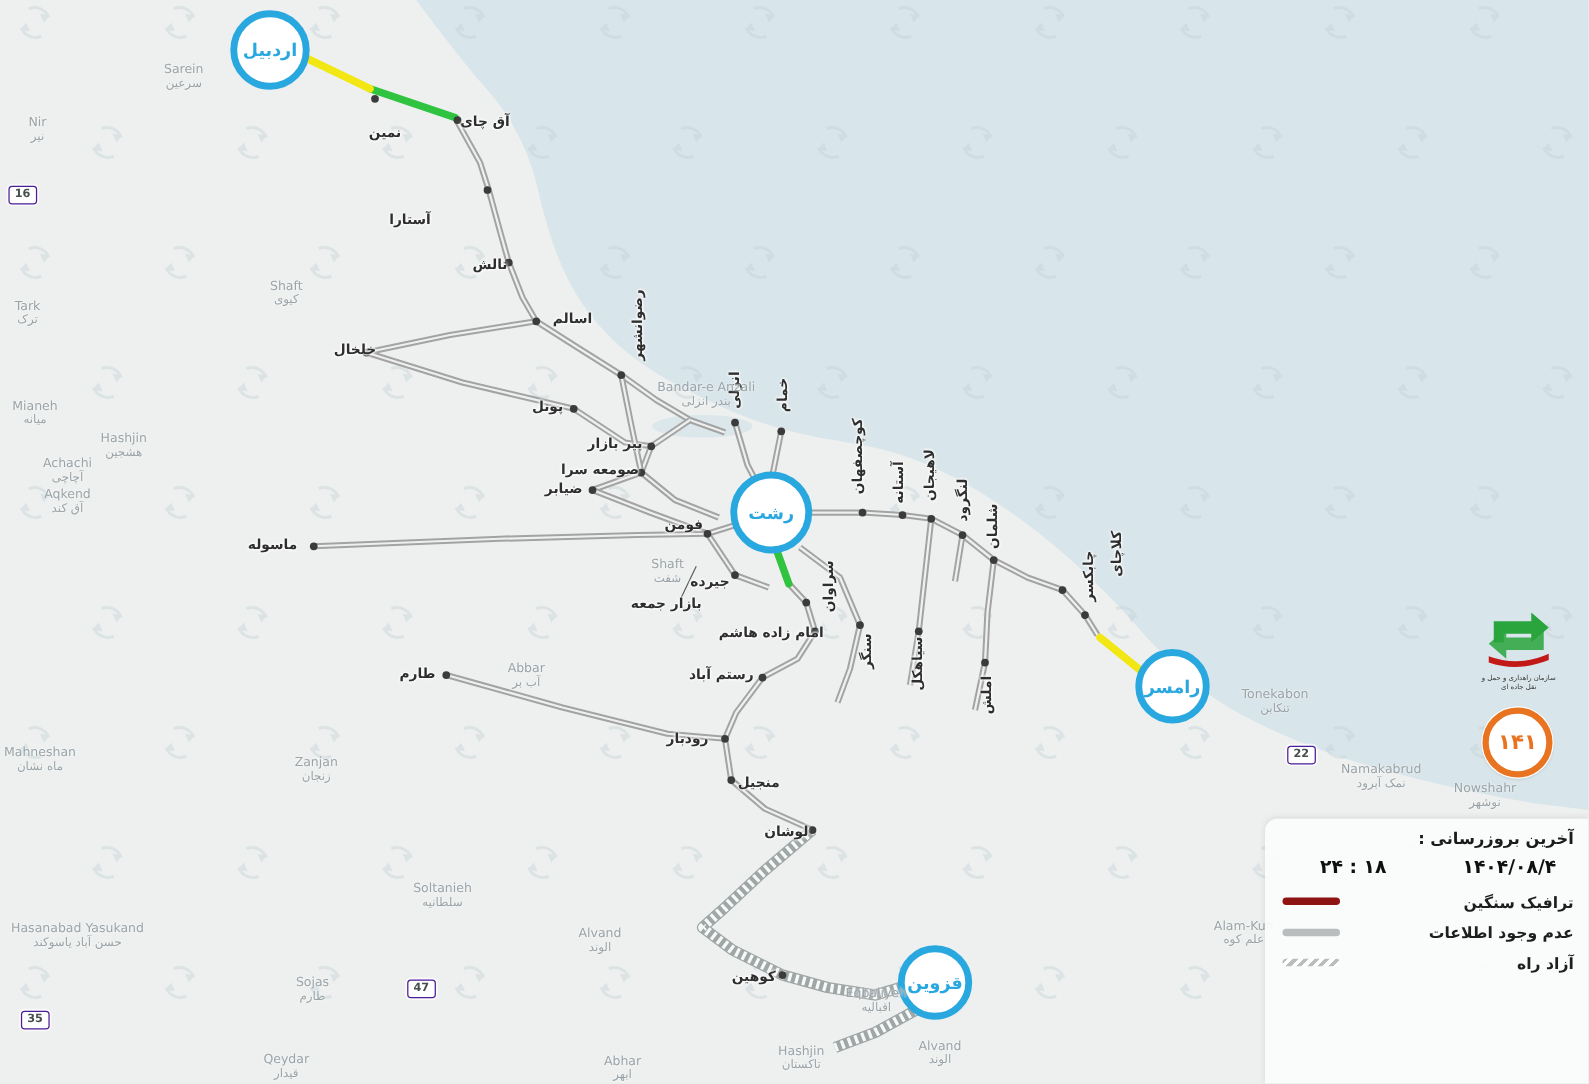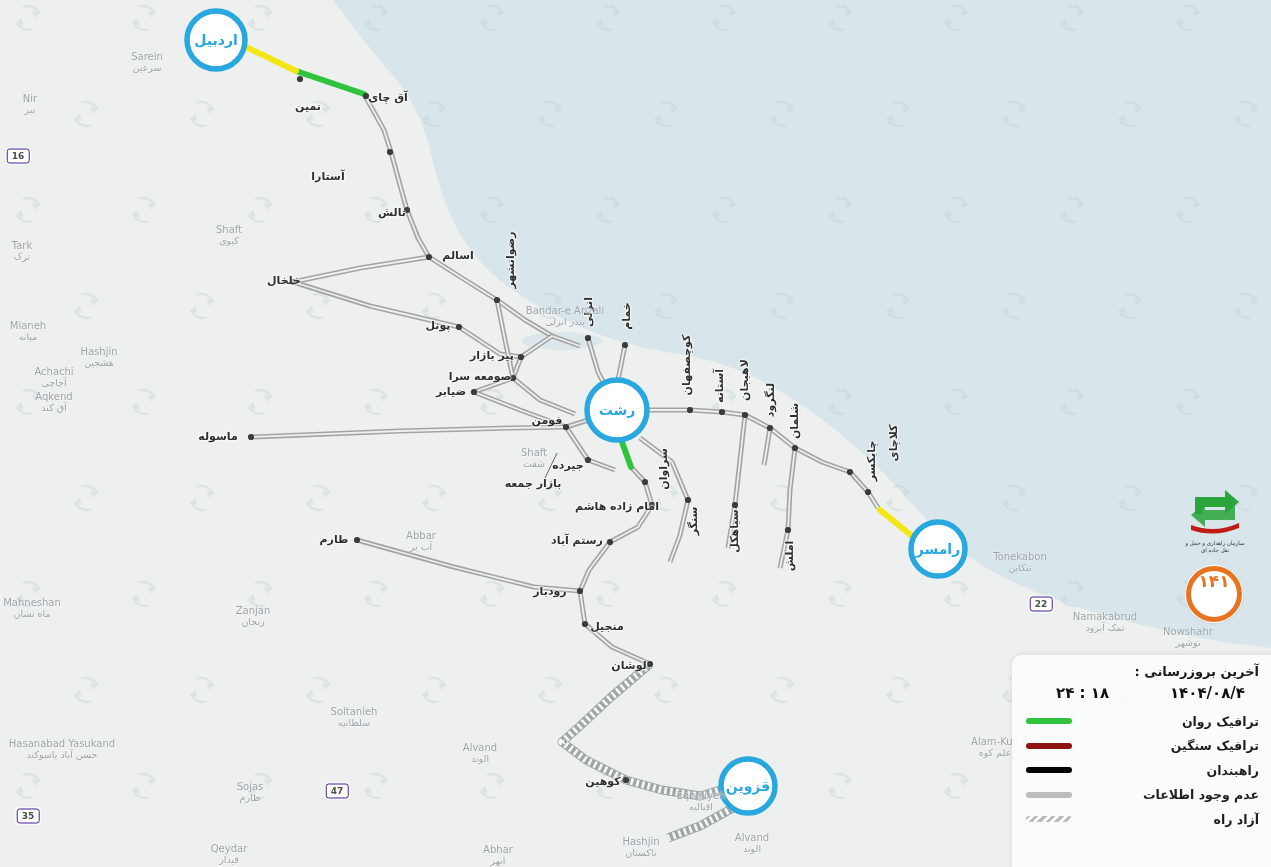--- a/index.html
+++ b/index.html
@@ -22,21 +22,21 @@
   .legend-dt{display:flex;justify-content:space-between;padding:3px 26px 7px 44px;font-size:15px;
         font-weight:700;color:#101010;}
   .lrow{display:flex;align-items:center;height:24.5px;padding:0 12px 0 14px;}
   .lrow .lab{flex:1;font-size:12.5px;color:#1e1e1e;font-weight:600;}
   .lrow .sw{width:46px;height:6px;border-radius:3px;margin-right:10px;flex:0 0 46px;}
   .lrow .sw.hatched{background:repeating-linear-gradient(135deg,#b9bdbd 0 3px,#ffffff 3px 6px);}
   .logo-ro{position:absolute;left:1184px;top:487px;width:62px;text-align:center;}
   .logo-ro .cap{font-size:5.5px;color:#333;margin-top:1px;line-height:1.25;direction:rtl;}
   .logo-141{position:absolute;left:1186px;top:566px;width:46px;height:46px;border-radius:50%;
         background:#fff;border:5px solid #e87320;box-shadow:0 0 0 1px #fff,0 1px 3px rgba(0,0,0,.18);
-        display:flex;align-items:flex-start;justify-content:center;font-weight:700;font-size:17px;color:#e87320;}
+        display:flex;align-items:center;justify-content:center;font-weight:700;font-size:17px;color:#e87320;}
 </style>
 </head>
 <body>
 
 <div id="stage">
 
   <svg id="map-svg" width="1271" height="867" viewBox="0 0 1271 867">
     <rect x="0" y="0" width="1271" height="867" fill="#eef0ef"></rect>
     <path fill="#d8e5ea" d="
       M 333 0
@@ -920,30 +920,22 @@
   </div>
 
   <div class="legend">
     <div class="legend-title">آخرین بروزرسانی :</div>
     <div class="legend-dt">
       <span>۱۴۰۴/۰۸/۴</span>
       <span>۱۸ : ۲۴</span>
     </div>
     <div id="legend-items">
         <div class="lrow">
-          <span class="lab">ترافیک روان</span>
-          <span class="sw" style="background: rgb(47, 195, 63);"></span>
-        </div>
-        <div class="lrow">
           <span class="lab">ترافیک سنگین</span>
           <span class="sw" style="background: rgb(142, 20, 20);"></span>
-        </div>
-        <div class="lrow">
-          <span class="lab">راهبندان</span>
-          <span class="sw" style="background: rgb(0, 0, 0);"></span>
         </div>
         <div class="lrow">
           <span class="lab">عدم وجود اطلاعات</span>
           <span class="sw" style="background: rgb(185, 189, 189);"></span>
         </div>
         <div class="lrow">
           <span class="lab">آزاد راه</span>
           <span class="sw hatched"></span>
         </div>
       </div>

